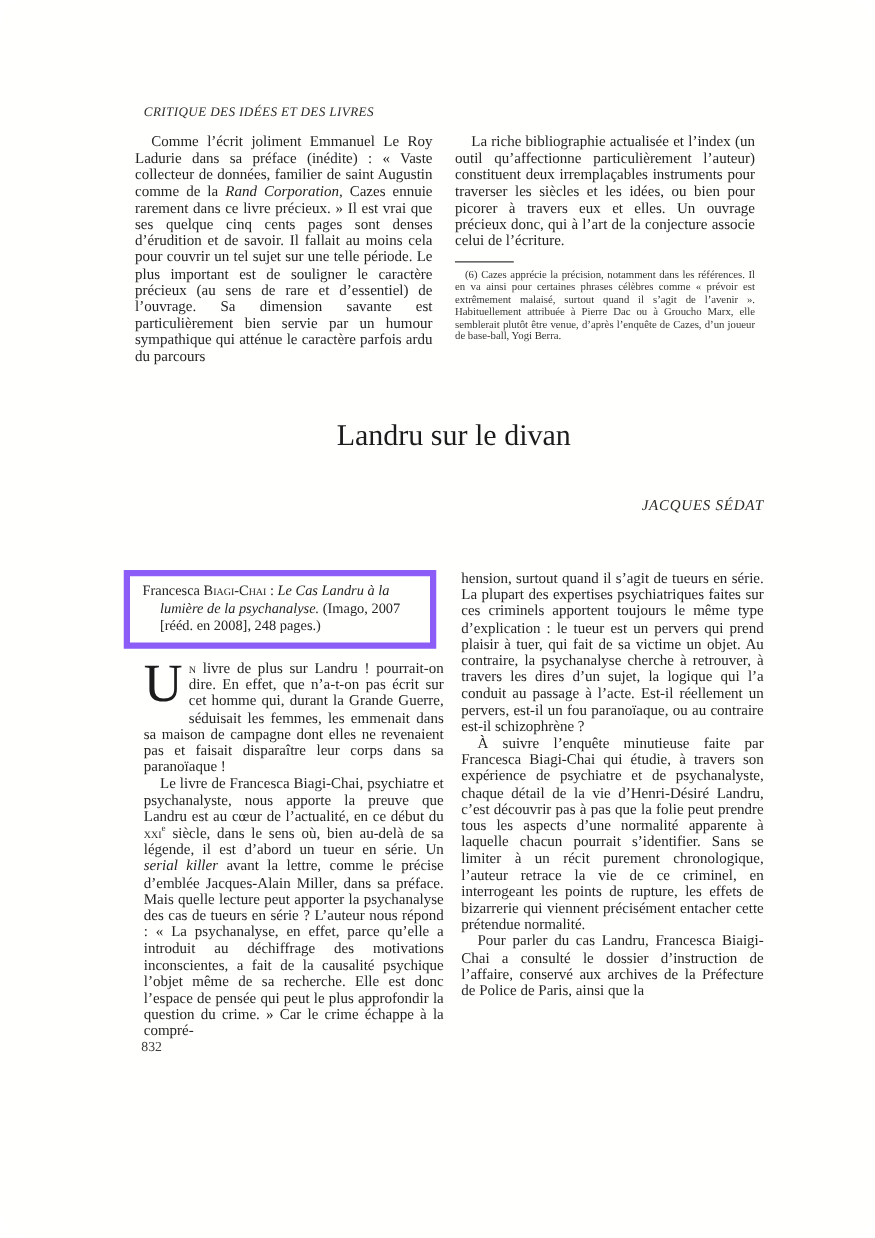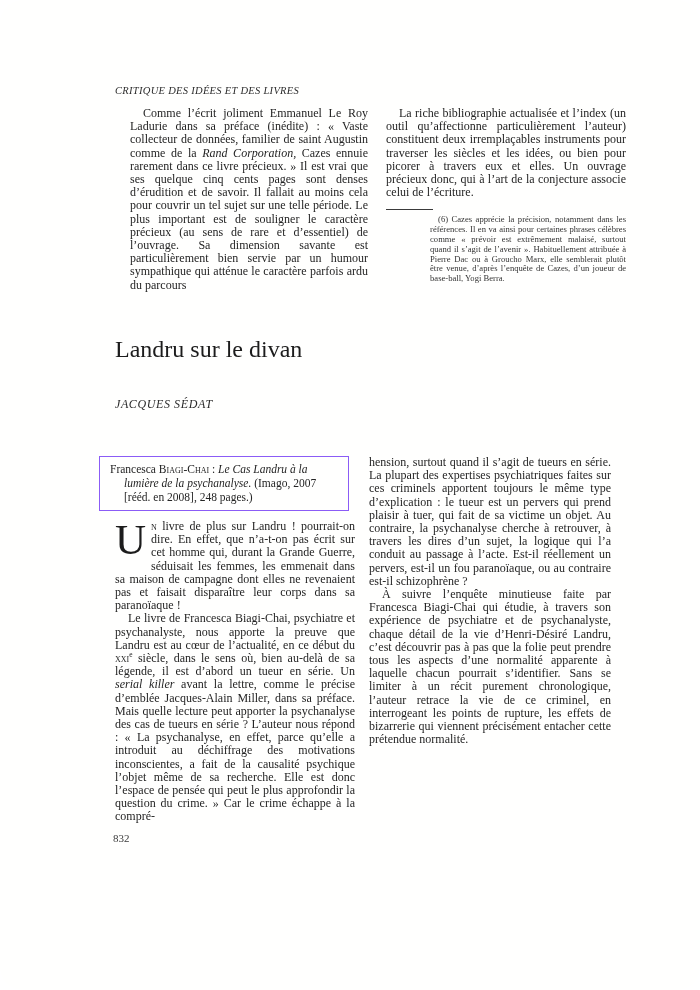--- a/index.html
+++ b/index.html
@@ -12,55 +12,55 @@
     font-family:"Liberation Serif","DejaVu Serif",serif;
     color:#242424;
     border-radius:23px;
   }
   .running-head {
     position:absolute; left:115px; top:85px;
     font-style:italic; font-size:10.5px; letter-spacing:0.3px;
     color:#2c2c2c;
   }
   .top-section {
-    position:absolute; left:130px; top:107px; width:496px;
+    position:absolute; left:108px; top:107px; width:496px;
     display:flex; gap:18px;font-family:Liberation Serif, serif;
   }
   .article-section {
     position:absolute; left:115px; top:456px; width:496px;
     display:flex; gap:14px;
   }
   .col-left { width:240px; }
   .col-right { width:242px; }
   .para {
     font-size:12px; line-height:13.2px;
     text-align:justify; text-justify:inter-word;
     color:#242424;
   }
   .para.indent { text-indent:13px; }
   .footnote-rule {
     width:47px; border-top:1px solid #3a3a3a;
     margin:10px 0 5px 0;
   }
   .footnote {
     font-size:8.6px; line-height:9.8px;
-    text-align:justify; text-indent:8px; color:#333333;margin-left:44px;
+    text-align:justify; text-indent:8px; color:#333333;
   }
   .article-title {
     position:absolute; left:115px; top:336px; width:496px;
-    text-align:left; font-weight:normal;
+    text-align:center; font-weight:normal;
     font-size:24px; color:#1c1c1c;
   }
   .article-author {
     position:absolute; left:115px; top:397px; width:496px;
-    text-align:left; font-style:italic;
+    text-align:right; font-style:italic;
     font-size:12px; letter-spacing:0.6px; color:#2a2a2a;
   }
   .ref-box {
-    border:1px solid #8b5cf6;
+    border:5px solid #8b5cf6;
     margin-left:-16px; width:250px;
     padding:5px 8px 6px 10px;
     margin-bottom:9px;
   }
   .ref-text {
     font-size:11.5px; line-height:14px;
     padding-left:14px; text-indent:-14px;
     text-align:left; color:#242424;
   }
   .dropcap {
@@ -102,18 +102,19 @@
     <div class="col-left">
       <div class="ref-box">
         <p class="ref-text"><span>Francesca </span><span class="seg-sc">Biagi-Chai</span><span> : </span><span class="seg-i">Le Cas Landru à la lumière de la psychanalyse.</span><span> (Imago, 2007 [rééd. en 2008], 248 pages.)</span></p>
       </div>
       <p class="para"><span class="dropcap">U</span><span><span class="seg-sc">n</span><span> livre de plus sur Landru ! pourrait-on dire. En effet, que n’a-t-on pas écrit sur cet homme qui, durant la Grande Guerre, séduisait les femmes, les emmenait dans sa maison de campagne dont elles ne revenaient pas et faisait disparaître leur corps dans sa paranoïaque !</span></span></p>
       <p class="para indent"><span>Le livre de Francesca Biagi-Chai, psychiatre et psychanalyste, nous apporte la preuve que Landru est au cœur de l’actualité, en ce début du </span><span class="seg-sc">xxi</span><span class="seg-sup">e</span><span> siècle, dans le sens où, bien au-delà de sa légende, il est d’abord un tueur en série. Un </span><span class="seg-i">serial killer</span><span> avant la lettre, comme le précise d’emblée Jacques-Alain Miller, dans sa préface. Mais quelle lecture peut apporter la psychanalyse des cas de tueurs en série ? L’auteur nous répond : « La psychanalyse, en effet, parce qu’elle a introduit au déchiffrage des motivations inconscientes, a fait de la causalité psychique l’objet même de sa recherche. Elle est donc l’espace de pensée qui peut le plus approfondir la question du crime. » Car le crime échappe à la compré-</span></p>
     </div>
     <div class="col-right">
       <p class="para"><span>hension, surtout quand il s’agit de tueurs en série. La plupart des expertises psychiatriques faites sur ces criminels apportent toujours le même type d’explication : le tueur est un pervers qui prend plaisir à tuer, qui fait de sa victime un objet. Au contraire, la psychanalyse cherche à retrouver, à travers les dires d’un sujet, la logique qui l’a conduit au passage à l’acte. Est-il réellement un pervers, est-il un fou paranoïaque, ou au contraire est-il schizophrène ?</span></p>
       <p class="para indent"><span>À suivre l’enquête minutieuse faite par Francesca Biagi-Chai qui étudie, à travers son expérience de psychiatre et de psychanalyste, chaque détail de la vie d’Henri-Désiré Landru, c’est découvrir pas à pas que la folie peut prendre tous les aspects d’une normalité apparente à laquelle chacun pourrait s’identifier. Sans se limiter à un récit purement chronologique, l’auteur retrace la vie de ce criminel, en interrogeant les points de rupture, les effets de bizarrerie qui viennent précisément entacher cette prétendue normalité.</span></p>
+      <p class="para indent"><span>Pour parler du cas Landru, Francesca Biaigi-Chai a consulté le dossier d’instruction de l’affaire, conservé aux archives de la Préfecture de Police de Paris, ainsi que la</span></p>
     </div>
   </div>
 
   <div class="page-number">832</div>
 
 </div>
 
 </body></html>

